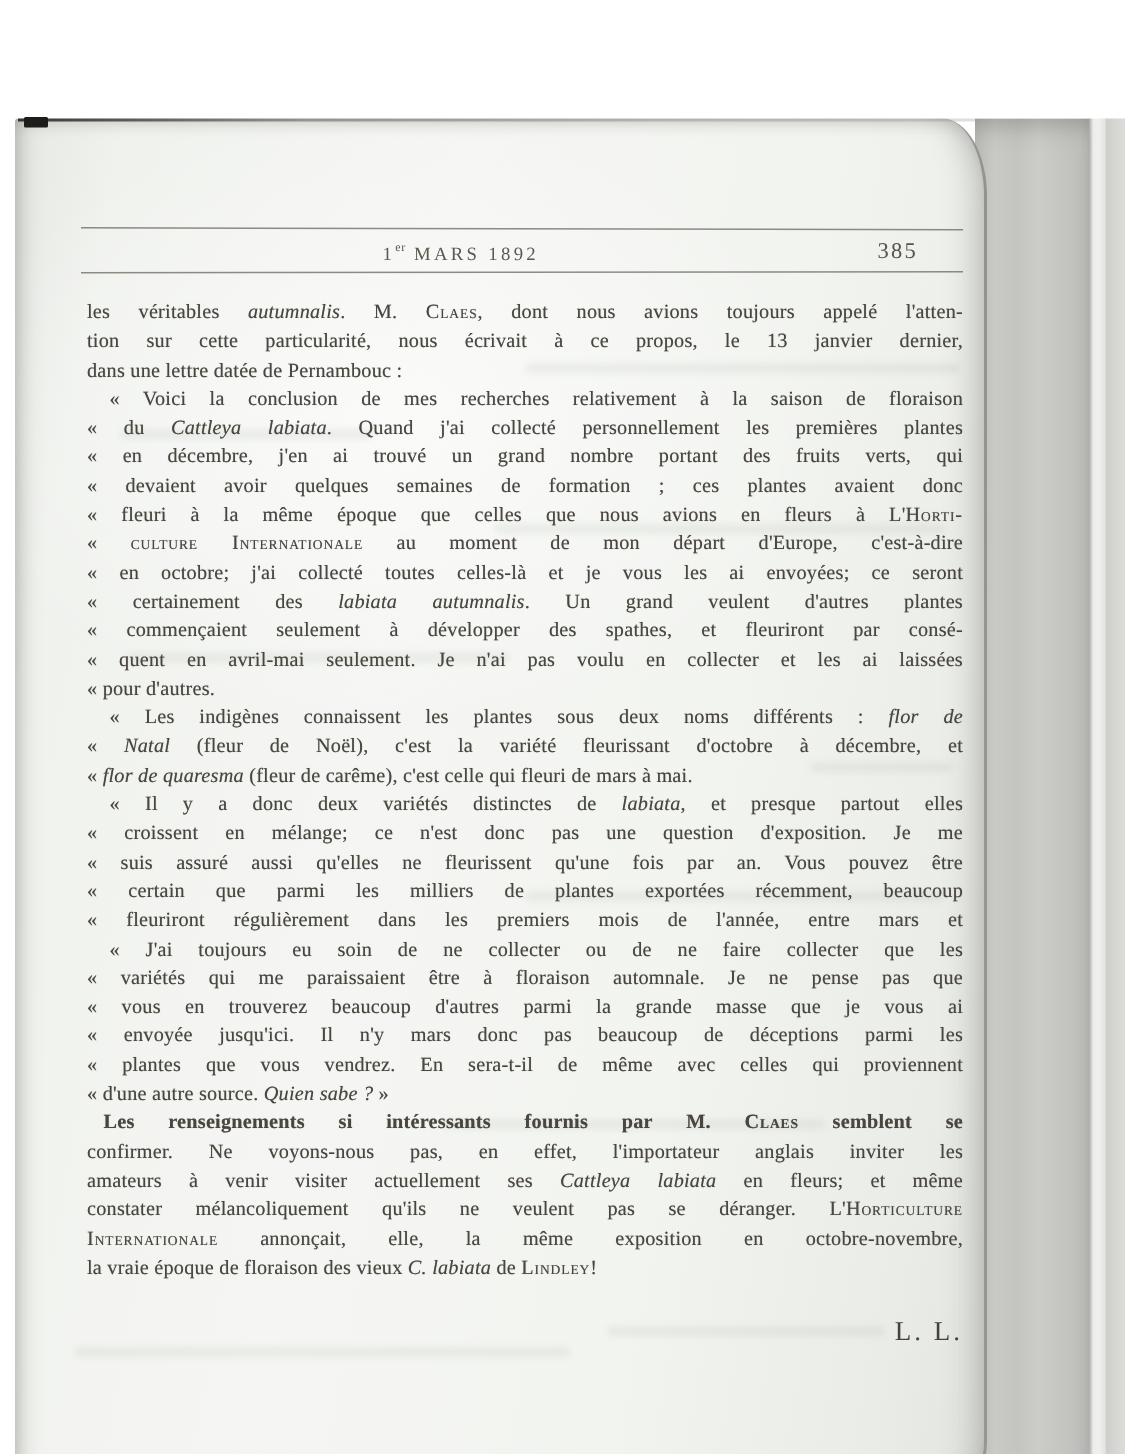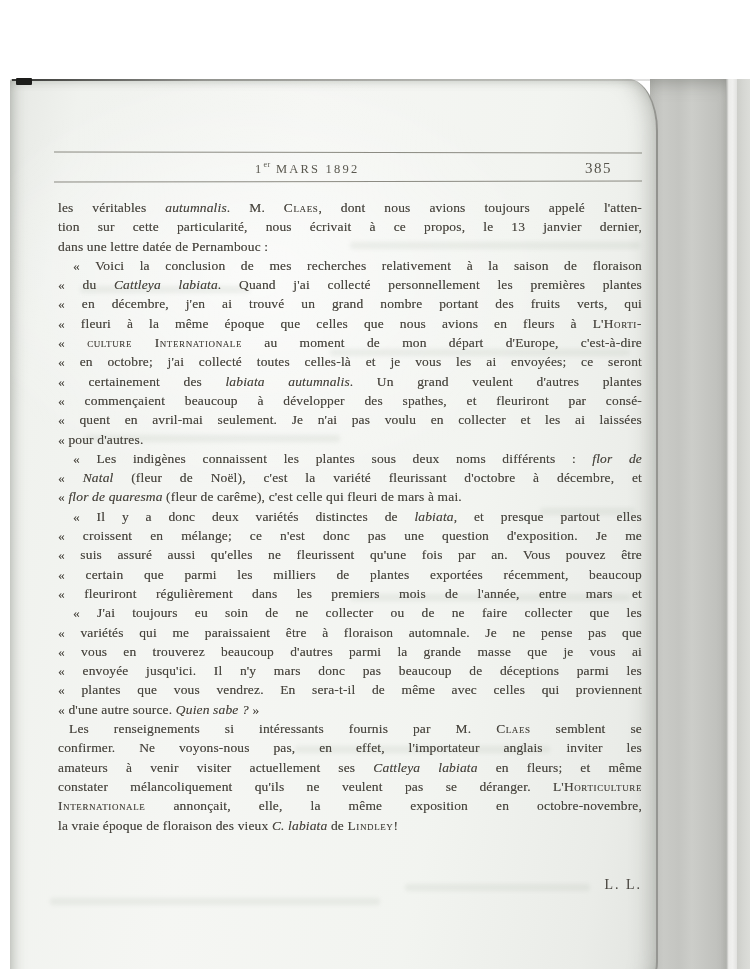--- a/index.html
+++ b/index.html
@@ -47,24 +47,24 @@
   
   #article-body{
     position:absolute;left:48px;top:119px;width:584px;
     font-size:13.5px;line-height:19.3px;color:#49463f;
     text-shadow:0 0 .5px rgba(73,70,63,.55);
     letter-spacing:.15px;
   }
   .line{text-align:justify;text-align-last:left;}
   .line.j{text-align-last:justify;}
   .line.ind1{text-indent:15px;}
-  .line.ind2{text-indent:11px;}
+  .line.ind2{text-indent:11px;font-weight:bold;}
   .line span.i{font-style:italic;}
   .line span.sc{font-variant:small-caps;letter-spacing:.6px;}
-  .sig{text-align:right;padding-right:73px;margin-top:1px;font-size:14px;letter-spacing:2px;color:#45423c;}
+  .sig{text-align:right;padding-right:73px;margin-top:1px;font-size:18px;letter-spacing:2px;color:#45423c;}
   
   .g{position:absolute;height:7px;background:#93a08f;opacity:.13;filter:blur(2px);border-radius:3px;}
   .g1{left:340px;top:163px;width:290px;}
   .g2{left:70px; top:207px;width:170px;}
   .g3{left:320px;top:270px;width:300px;}
   .g4{left:75px; top:356px;width:255px;}
   .g5{left:530px;top:429px;width:95px;}
   .g6{left:340px;top:515px;width:280px;}
   .g7{left:285px;top:667px;width:255px;}
   .g8{left:395px;top:805px;width:185px;}
@@ -100,25 +100,26 @@
     </div>
 
     <div id="article-body">
 
     <div class="line j"><span class="n">les véritables </span><span class="i">autumnalis</span><span class="n">. M. </span><span class="sc">Claes</span><span class="n">, dont nous avions toujours appelé l'atten-</span></div>
         <div class="line j"><span class="n">tion sur cette particularité, nous écrivait à ce propos, le 13 janvier dernier,</span></div>
         <div class="line"><span class="n">dans une lettre datée de Pernambouc :</span></div>
         <div class="line j ind1"><span class="n">« Voici la conclusion de mes recherches relativement à la saison de floraison</span></div>
         <div class="line j"><span class="n">« du </span><span class="i">Cattleya labiata</span><span class="n">. Quand j'ai collecté personnellement les premières plantes</span></div>
         <div class="line j"><span class="n">« en décembre, j'en ai trouvé un grand nombre portant des fruits verts, qui</span></div>
+        <div class="line j"><span class="n">« devaient avoir quelques semaines de formation ; ces plantes avaient donc</span></div>
         <div class="line j"><span class="n">« fleuri à la même époque que celles que nous avions en fleurs à L'</span><span class="sc">Horti-</span></div>
         <div class="line j"><span class="n">« </span><span class="sc">culture Internationale</span><span class="n"> au moment de mon départ d'Europe, c'est-à-dire</span></div>
         <div class="line j"><span class="n">« en octobre; j'ai collecté toutes celles-là et je vous les ai envoyées; ce seront</span></div>
         <div class="line j"><span class="n">« certainement des </span><span class="i">labiata autumnalis</span><span class="n">. Un grand veulent d'autres plantes</span></div>
-        <div class="line j"><span class="n">« commençaient beaucoup à développer des spathes, et fleuriront par consé-</span></div>
+        <div class="line j"><span class="n">« commençaient seulement à développer des spathes, et fleuriront par consé-</span></div>
         <div class="line j"><span class="n">« quent en avril-mai seulement. Je n'ai pas voulu en collecter et les ai laissées</span></div>
         <div class="line"><span class="n">« pour d'autres.</span></div>
         <div class="line j ind1"><span class="n">« Les indigènes connaissent les plantes sous deux noms différents : </span><span class="i">flor de</span></div>
         <div class="line j"><span class="n">« </span><span class="i">Natal</span><span class="n"> (fleur de Noël), c'est la variété fleurissant d'octobre à décembre, et</span></div>
         <div class="line"><span class="n">« </span><span class="i">flor de quaresma</span><span class="n"> (fleur de carême), c'est celle qui fleuri de mars à mai.</span></div>
         <div class="line j ind1"><span class="n">« Il y a donc deux variétés distinctes de </span><span class="i">labiata</span><span class="n">, et presque partout elles</span></div>
         <div class="line j"><span class="n">« croissent en mélange; ce n'est donc pas une question d'exposition. Je me</span></div>
         <div class="line j"><span class="n">« suis assuré aussi qu'elles ne fleurissent qu'une fois par an. Vous pouvez être</span></div>
         <div class="line j"><span class="n">« certain que parmi les milliers de plantes exportées récemment, beaucoup</span></div>
         <div class="line j"><span class="n">« fleuriront régulièrement dans les premiers mois de l'année, entre mars et</span></div>

